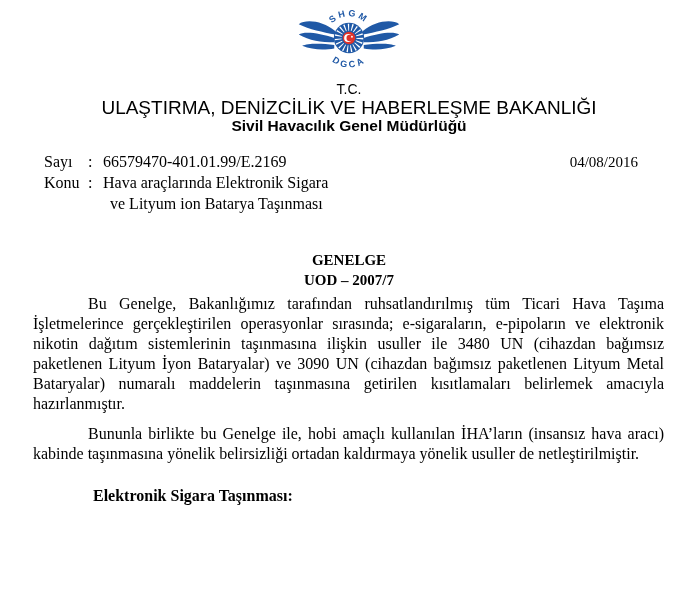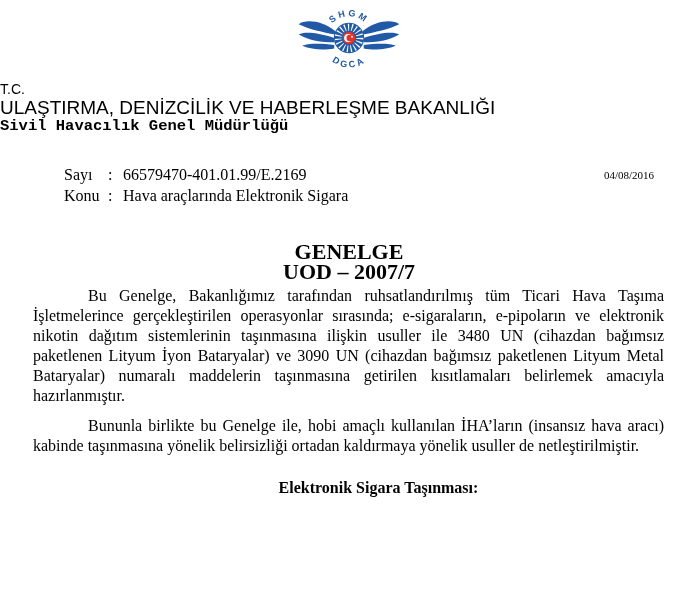--- a/index.html
+++ b/index.html
@@ -5,46 +5,46 @@
   * { box-sizing: border-box; }
   html, body { margin: 0; padding: 0; background: #fff; }
   .page {
     width: 698px; height: 612px; position: relative;
     background: #ffffff; overflow: hidden;
     font-family: "Liberation Serif", serif; color: #000;
     padding-top: 5px;
   }
   .logo-wrap { text-align: center; }
   .logo-wrap svg { width: 104px; height: 66px; }
-  .hdr { font-family: "Liberation Sans", sans-serif; }
+  .hdr { text-align: center; font-family: "Liberation Sans", sans-serif; }
   .hdr1 { margin-top: 7px; font-size: 14px; line-height: 15px; }
   .hdr2 { margin-top: 3px; font-size: 19px; line-height: 16px; }
-  .hdr3 { margin-top: 2px; font-size: 15.5px; line-height: 16px; font-weight: bold; font-family: Liberation Mono, monospace; }
+  .hdr3 { margin-top: 2px; font-size: 15.5px; line-height: 16px; font-weight: bold; }
   .meta {
-    position: relative; margin-top: 30px; padding-left: 64px;
+    position: relative; margin-top: 17px; padding-left: 44px;
     font-size: 16px; line-height: 21px;
   }
   .meta-row { display: flex; align-items: flex-start; }
   .meta-label { width: 44px; flex: 0 0 44px; }
   .meta-colon { width: 15px; flex: 0 0 15px; }
   .meta-value { }
   .konu-line2 { margin-left: 7px; }
-  .date { position: absolute; top: 1px; right: 44px; font-size: 11px; }
+  .date { position: absolute; top: 1px; right: 60px; font-size: 15px; }
   .title-block {
     margin-top: 36px; text-align: center; font-weight: bold;
-    font-size: 22px; line-height: 20px;
+    font-size: 15px; line-height: 20px;
   }
   .content {
     margin: 4px 34px 0 33px; font-size: 16px; line-height: 20px;
     text-align: justify;
   }
   .content p { margin: 0 0 10px 0; text-indent: 55px; }
   .section-heading {
     font-weight: bold; margin: 24px 0 13px 60px; font-size: 16px;
-    line-height: 16px; text-align: center;
+    line-height: 16px; text-align: left;
   }
 </style>
 </head>
 <body>
 
 <div class="page">
 
   <div class="logo-wrap">
     <svg viewBox="0 0 120 76">
       <defs>
@@ -86,20 +86,21 @@
     <div class="meta-row">
       <span class="meta-label">Sayı</span>
       <span class="meta-colon">:</span>
       <span class="meta-value">66579470-401.01.99/E.2169</span>
     </div>
     <div class="meta-row">
       <span class="meta-label">Konu</span>
       <span class="meta-colon">:</span>
       <span class="meta-value">
         <span>Hava araçlarında Elektronik Sigara</span><br>
+        <span class="konu-line2">ve Lityum ion Batarya Taşınması</span>
       </span>
     </div>
     <div class="date">04/08/2016</div>
   </div>
 
   <div class="title-block">
     <div>GENELGE</div>
     <div>UOD – 2007/7</div>
   </div>
 

